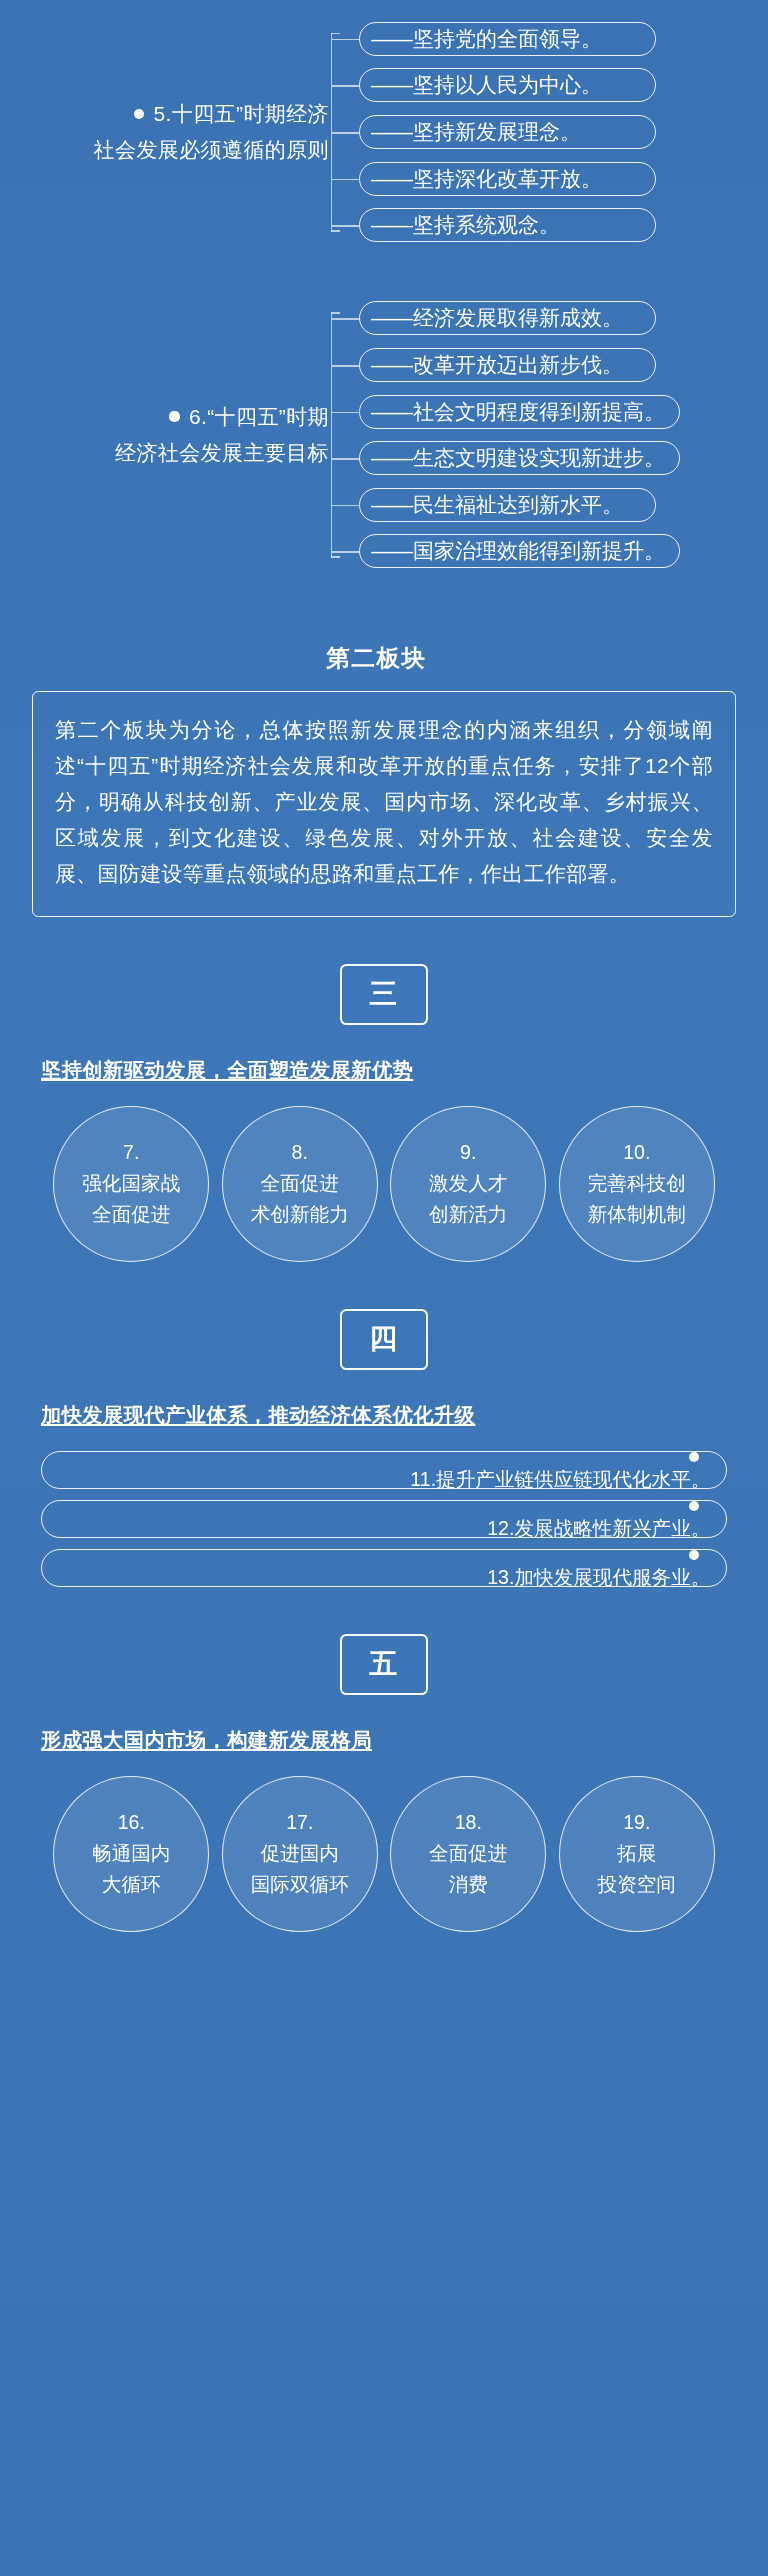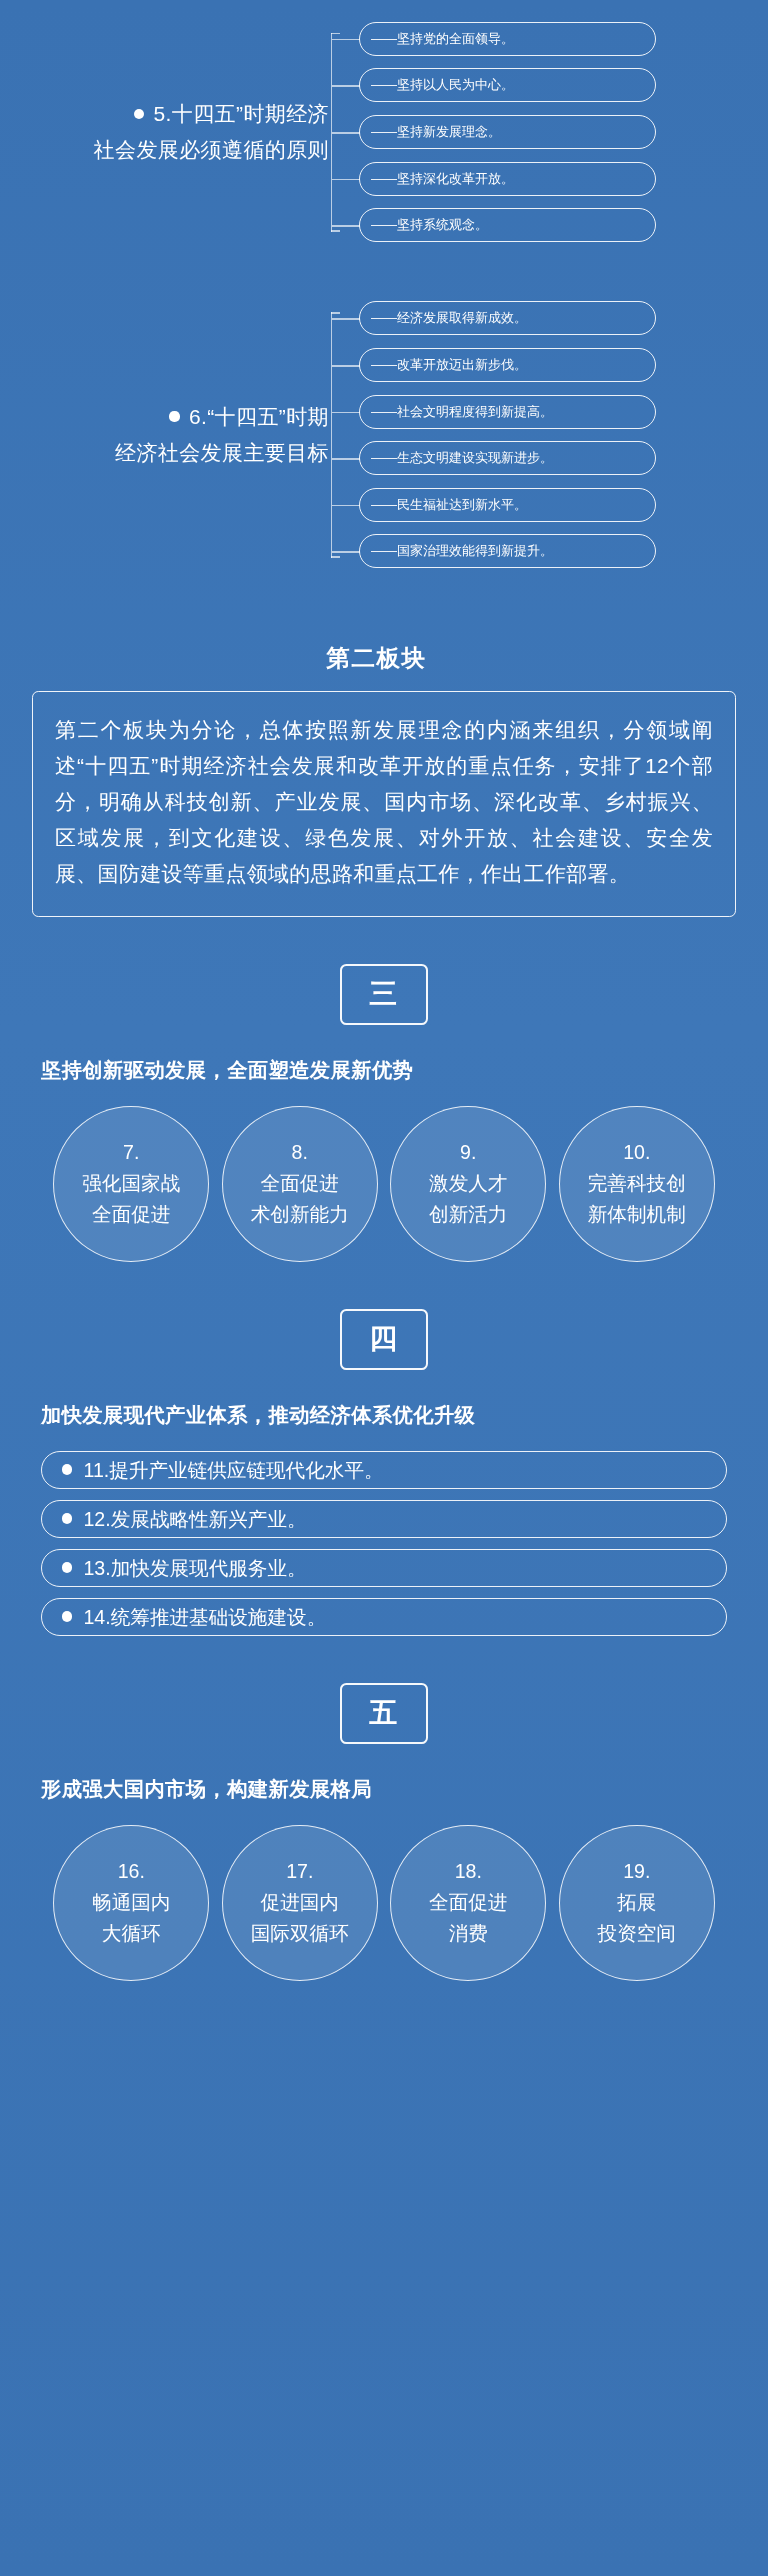--- a/index.html
+++ b/index.html
@@ -91,21 +91,21 @@
   }
 
   .pill {
     position: relative;
     border: 1.6px solid rgba(255,255,255,0.9);
     border-radius: 17px;
     height: 34px;
     line-height: 31px;
     margin: 6.3px 0;
     padding: 0 14px 8px 11px;
-    font-size: 13px;
+    font-size: 21px;
     color: #ffffff;
     white-space: nowrap;
     background: transparent;
     display: inline-block;
     min-width: 297px;
   }
   .pill::before {
     content: "";
     position: absolute;
     left: -28px;
@@ -154,20 +154,21 @@
     font-weight: bold;
     letter-spacing: 1.6px;
   }
 
   .sub-heading {
     font-size: 20.3px;
     font-weight: bold;
     padding: 0 0 0 41px;
     margin-bottom: 22px;
     letter-spacing: 0.4px;
+    text-decoration: underline;
   }
 
   
   .circle-row {
     display: flex;
     justify-content: center;
     gap: 12.5px;
     padding: 0 23.5px;
     margin-bottom: 19px;
   }
@@ -194,21 +195,22 @@
   }
   .pill-list .lpill {
     border: 1.6px solid rgba(255,255,255,0.9);
     border-radius: 19px;
     height: 38px;
     line-height: 34px;
     margin: 0 0 11px 0;
     padding: 0 15.6px;
     font-size: 19.6px;
     display: flex;
-    align-items: center;
+    align-items: flex-end;
+    flex-direction: column;
   }
   .pill-list .lpill .dot {
     width: 10.2px;
     height: 10.2px;
     border-radius: 50%;
     background: #ffffff;
     display: inline-block;
     margin: 0 11px 0 4.7px;
     flex: 0 0 10.2px;
   }
@@ -298,24 +300,20 @@
       <span>11.提升产业链供应链现代化水平。</span>
     </div>
     <div class="lpill">
       <span class="dot"></span>
       <span>12.发展战略性新兴产业。</span>
     </div>
     <div class="lpill">
       <span class="dot"></span>
       <span>13.加快发展现代服务业。</span>
     </div>
-    <div class="lpill">
-      <span class="dot"></span>
-      <span>14.统筹推进基础设施建设。</span>
-    </div>
   </div>
 
   <div class="numeral-wrap">
     <div class="numeral">五</div>
   </div>
   <div class="sub-heading">形成强大国内市场，构建新发展格局</div>
   <div class="circle-row">
     <div class="circle">
       <span>16.</span>
       <span>畅通国内</span>

